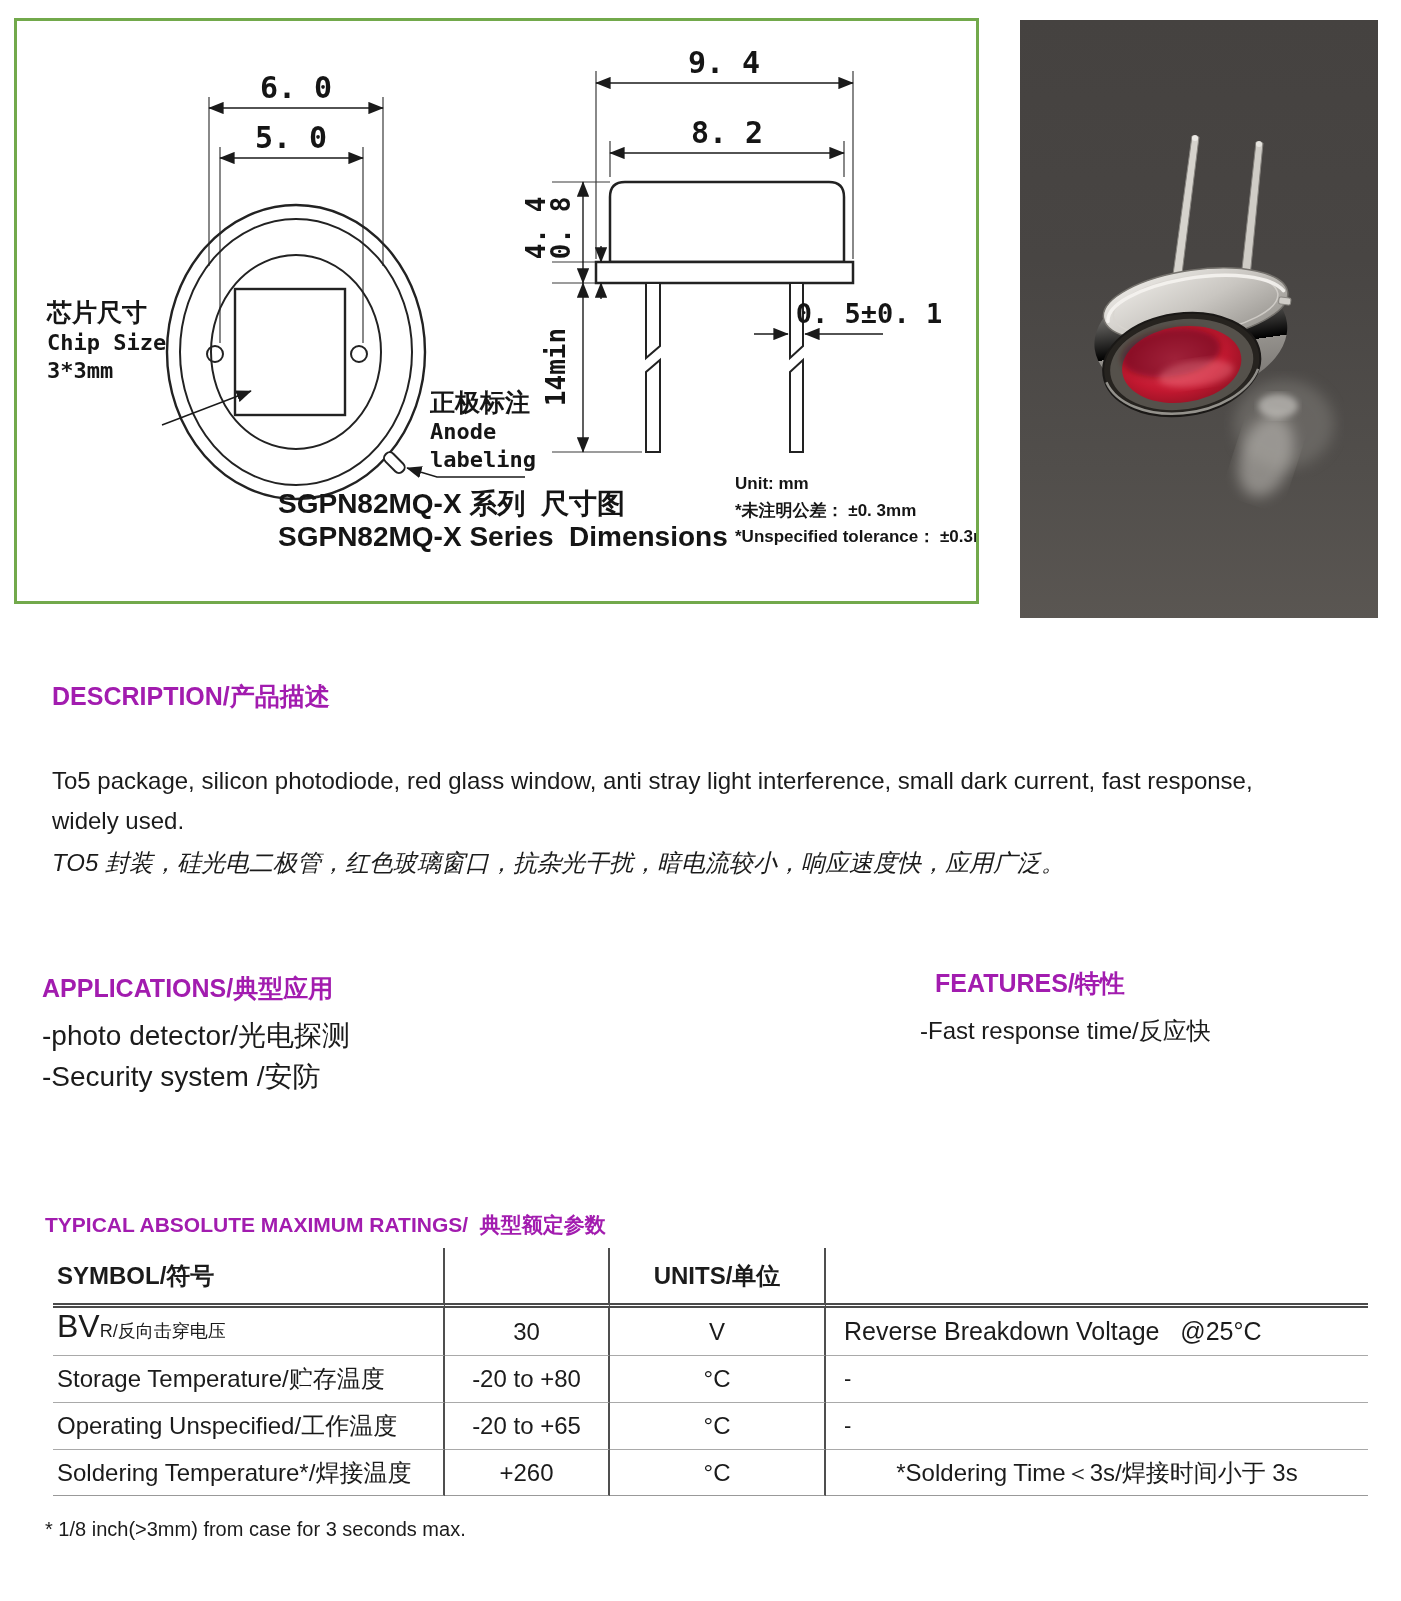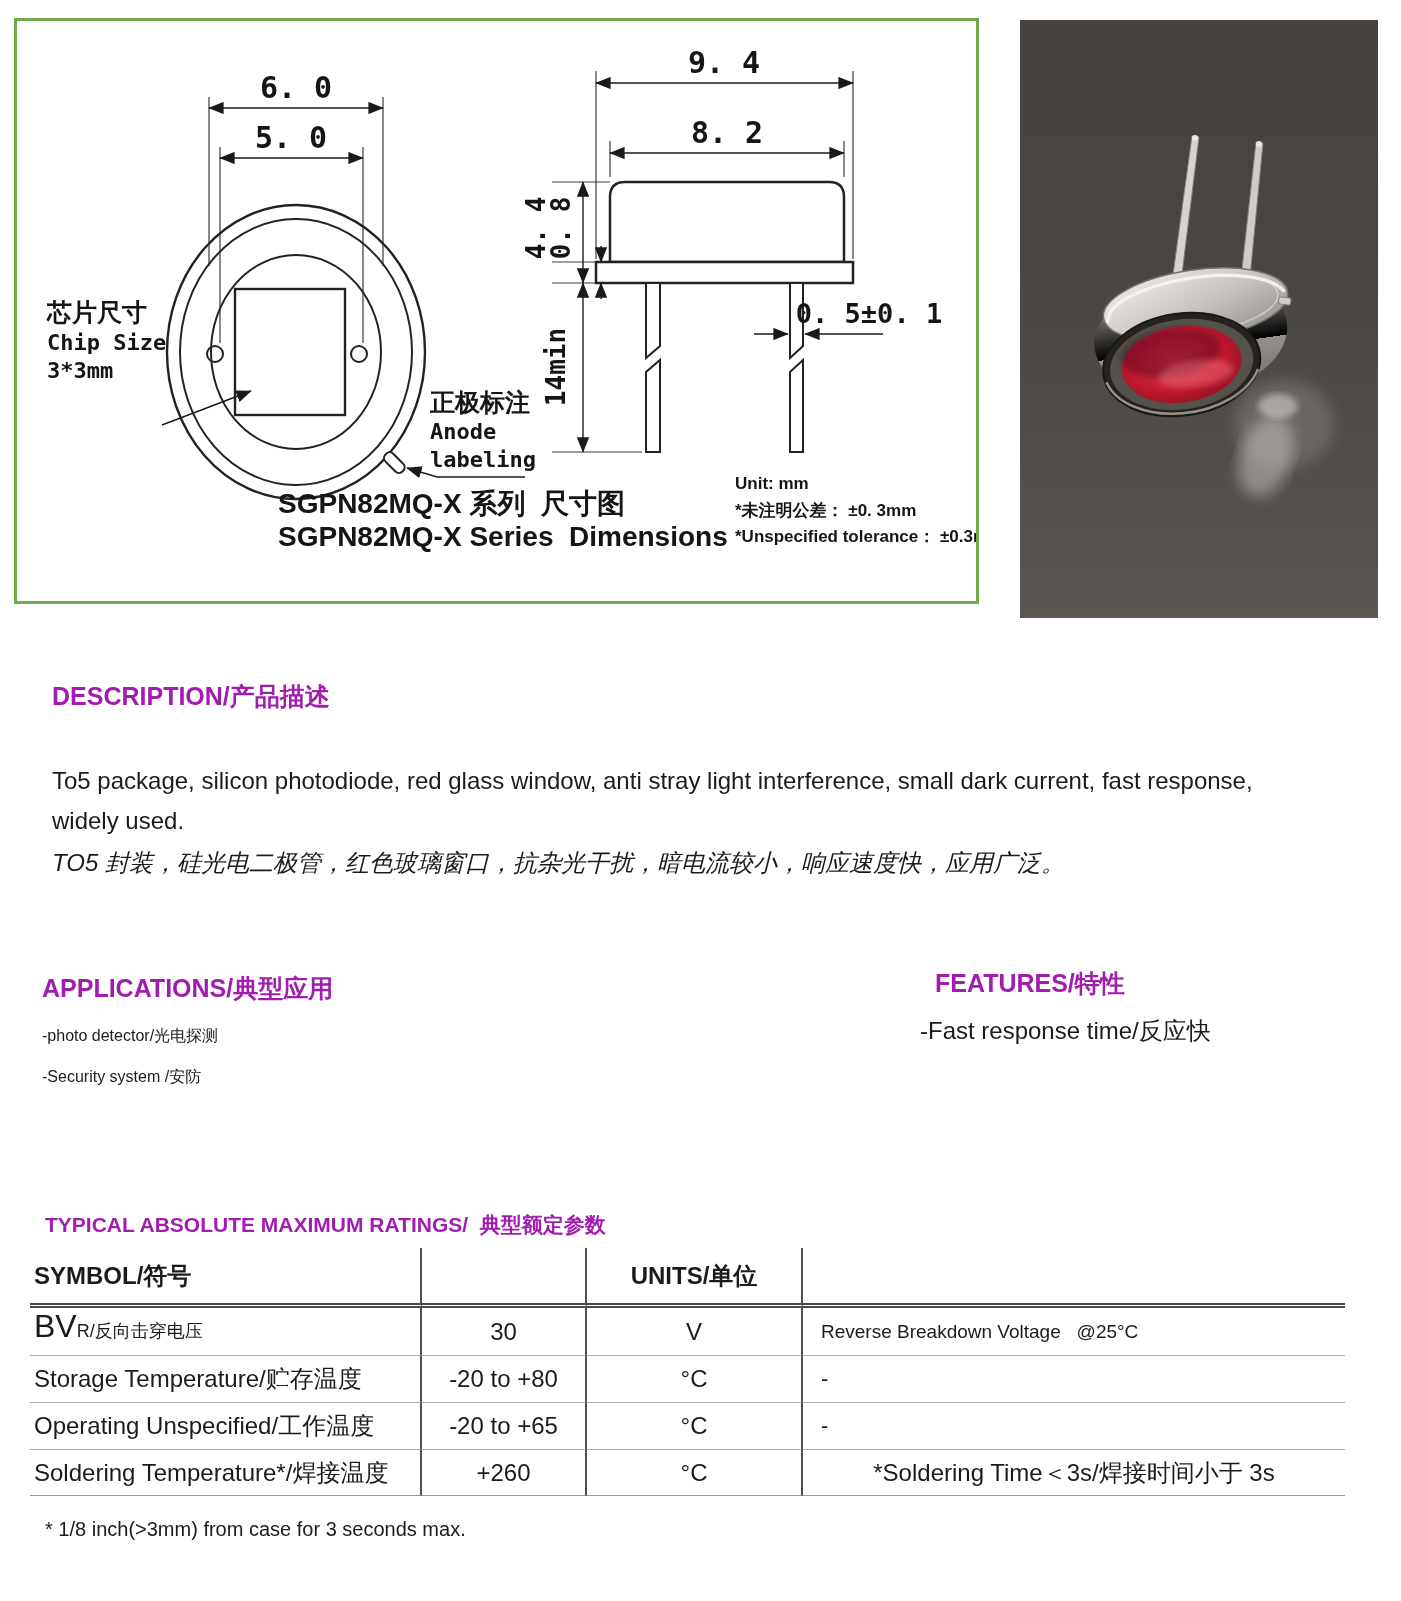--- a/index.html
+++ b/index.html
@@ -19,36 +19,36 @@
   .notetxt{font-family:"Liberation Sans",sans-serif;font-weight:600;font-size:17px;}
   
   .photo{left:1020px;top:20px;width:358px;height:598px;
          background:linear-gradient(180deg,#454240 0%,#484543 40%,#514e4b 75%,#5a5652 100%);}
   
   .h-blue{color:#a21caf;font-weight:bold;white-space:pre;}
   .desc-h{left:52px;top:680px;font-size:25px;}
   .desc-en{left:52px;top:761px;width:1255px;font-size:24px;line-height:40px;}
   .desc-cn{left:52px;top:843px;font-size:24px;line-height:40px;font-style:italic;}
   .apps-h{left:42px;top:972px;font-size:25px;}
-  .apps-items{left:42px;top:1016px;font-size:16px;line-height:40.5px;}
+  .apps-items{left:42px;top:1016px;font-size:28px;line-height:40.5px;}
   .feat-h{left:935px;top:967px;font-size:25px;}
   .feat-items{left:920px;top:1010px;font-size:24px;line-height:41px;}
   .rat-h{left:45px;top:1211px;font-size:21px;}
   
-  .rtable{left:30px;top:1248px;width:1315px;display:grid;
+  .rtable{left:53px;top:1248px;width:1315px;display:grid;
           grid-template-columns:392px 165px 216px 542px;}
   .cell{display:flex;align-items:center;box-sizing:border-box;font-size:24px;white-space:pre;}
   .hcell{height:60px;border-bottom:5px double #4a4a4a;font-weight:bold;}
   .rcell{height:47px;}
   .vline{border-right:2px solid #4f4f4f;}
   .sep{border-top:1px solid #a9a9a9;}
   .bot{border-bottom:1px solid #999;}
   .cC{justify-content:center;}
   .cL{padding-left:4px;}
-  .note0{font-size:19px;padding-left:18px;}
+  .note0{font-size:25px;padding-left:18px;}
   .noteD{font-size:22px;padding-left:18px;}
   .bv-main{font-size:32px;}
   .bv-sub{font-size:18px;}
   .bvflex{align-items:baseline;padding-top:0;}
   .footnote{left:45px;top:1518px;font-size:20px;}
 </style>
 </head>
 <body>
 
 <div class="page">

